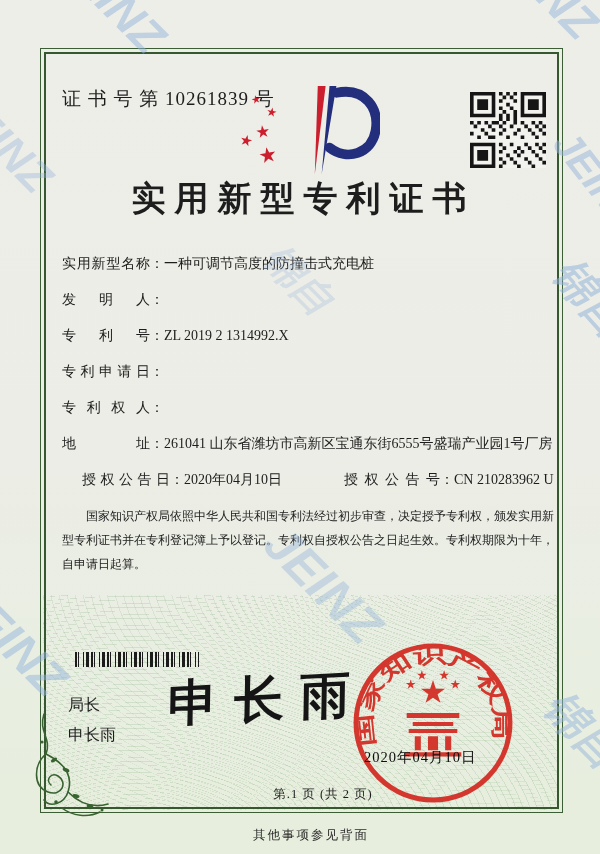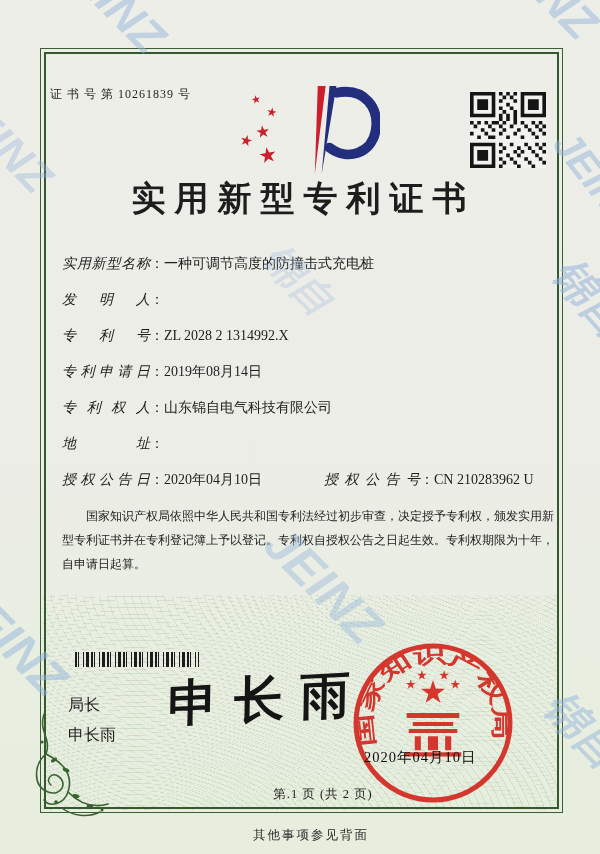--- a/index.html
+++ b/index.html
@@ -19,34 +19,34 @@
       repeating-radial-gradient(ellipse 420px 220px at 18% 115%, rgba(125,170,120,.22) 0 1px, transparent 1px 7px),
       repeating-radial-gradient(ellipse 460px 240px at 85% -10%, rgba(125,170,120,.16) 0 1px, transparent 1px 8px);
   }
 
   
   .frame-outer { position:absolute; left:40px; top:48px; width:523px; height:765px;
     border:1px solid #3c5e35; z-index:1; }
   .frame-inner { position:absolute; left:3px; top:3px; right:3px; bottom:3px;
     border:2px solid #35582f; }
 
-  .cert-no { position:absolute; left:50px; top:86px; font-size:12px; letter-spacing:1px; z-index:2;text-align:center; }
+  .cert-no { position:absolute; left:62px; top:86px; font-size:19px; letter-spacing:1px; z-index:2;text-align:center; }
 
   .logo { position:absolute; left:232px; top:80px; width:148px; height:98px; z-index:2; }
   .qr   { position:absolute; left:470px; top:92px; width:76px; height:76px; z-index:2; }
 
   .title { position:absolute; left:0; top:176px; width:100%; text-align:center;
     font-size:34px; font-weight:700; letter-spacing:9px; z-index:2;padding-left:7px; }
 
   .fields { position:absolute; left:62px; top:254px; width:492px; z-index:2; font-size:14px; }
   .field-row { display:flex; margin-bottom:16px; line-height:20px; }
-  .field-label { display:inline-block; width:88px; text-align:justify; text-align-last:justify; flex:0 0 88px;font-style:italic; }
+  .field-label { display:inline-block; width:88px; text-align:justify; text-align-last:justify; flex:0 0 88px; }
   .field-colon { flex:0 0 auto; }
   .field-value { flex:1 1 auto;font-family:Liberation Serif, serif; }
-  .grant-row { display:flex; line-height:20px; }
+  .grant-row { display:flex; line-height:20px;margin-left:20px; }
   .grant-left { display:flex; width:262px; }
   .grant-right { display:flex; }
   .grant-right .field-label { width:96px; flex:0 0 96px; }
 
   .paragraphs { position:absolute; left:62px; top:504px; width:492px; z-index:2; }
   .paragraphs p { text-indent:2em; font-size:12px; line-height:2.0; color:#222; }
 
   .barcode { position:absolute; left:75px; top:652px; width:124px; height:15px; z-index:2;
     background:repeating-linear-gradient(90deg,#1c1c1c 0 2px,transparent 2px 3px,#1c1c1c 3px 4px,
       transparent 4px 8px,#1c1c1c 8px 9px,transparent 9px 11px,#1c1c1c 11px 14px,transparent 14px 16px); }
@@ -144,35 +144,34 @@
         <span class="field-colon">：</span>
       <span class="field-value">一种可调节高度的防撞击式充电桩</span>
     </div>
     <div class="field-row">
       <span class="field-label">发明人</span>
         <span class="field-colon">：</span>
     </div>
     <div class="field-row">
       <span class="field-label">专利号</span>
         <span class="field-colon">：</span>
-      <span class="field-value">ZL 2028 2 1314992.X</span>
+      <span class="field-value">ZL 2019 2 1314992.X</span>
     </div>
     <div class="field-row">
       <span class="field-label">专利申请日</span>
         <span class="field-colon">：</span>
-      <span class="field-value">2019年08月14日</span>
     </div>
     <div class="field-row">
       <span class="field-label">专利权人</span>
         <span class="field-colon">：</span>
-      <span class="field-value">山东锦自电气科技有限公司</span>
     </div>
     <div class="field-row">
       <span class="field-label">地址</span>
         <span class="field-colon">：</span>
+      <span class="field-value">261041 山东省潍坊市高新区宝通东街6555号盛瑞产业园1号厂房</span>
     </div>
     <div class="grant-row">
       <span class="grant-left">
         <span class="field-label">授权公告日</span>
           <span>：</span>
         <span>2020年04月10日</span>
       </span>
       <span class="grant-right">
         <span class="field-label">授权公告号</span>
           <span>：</span>

